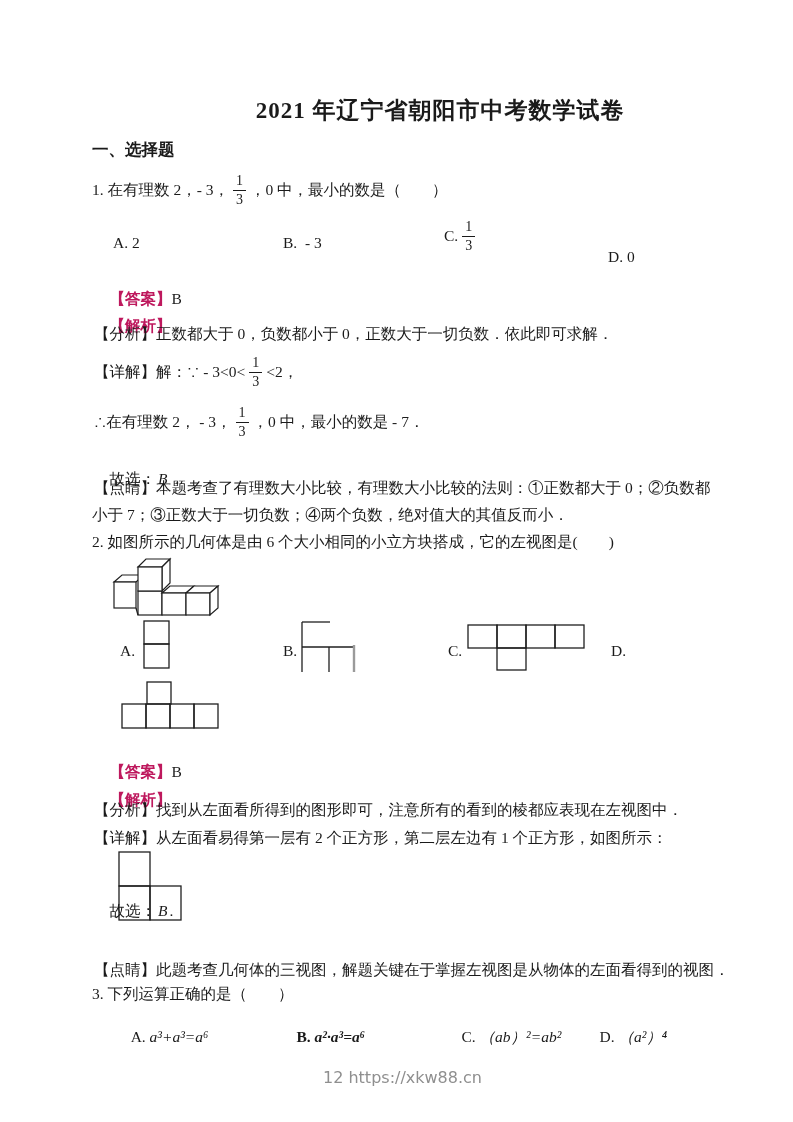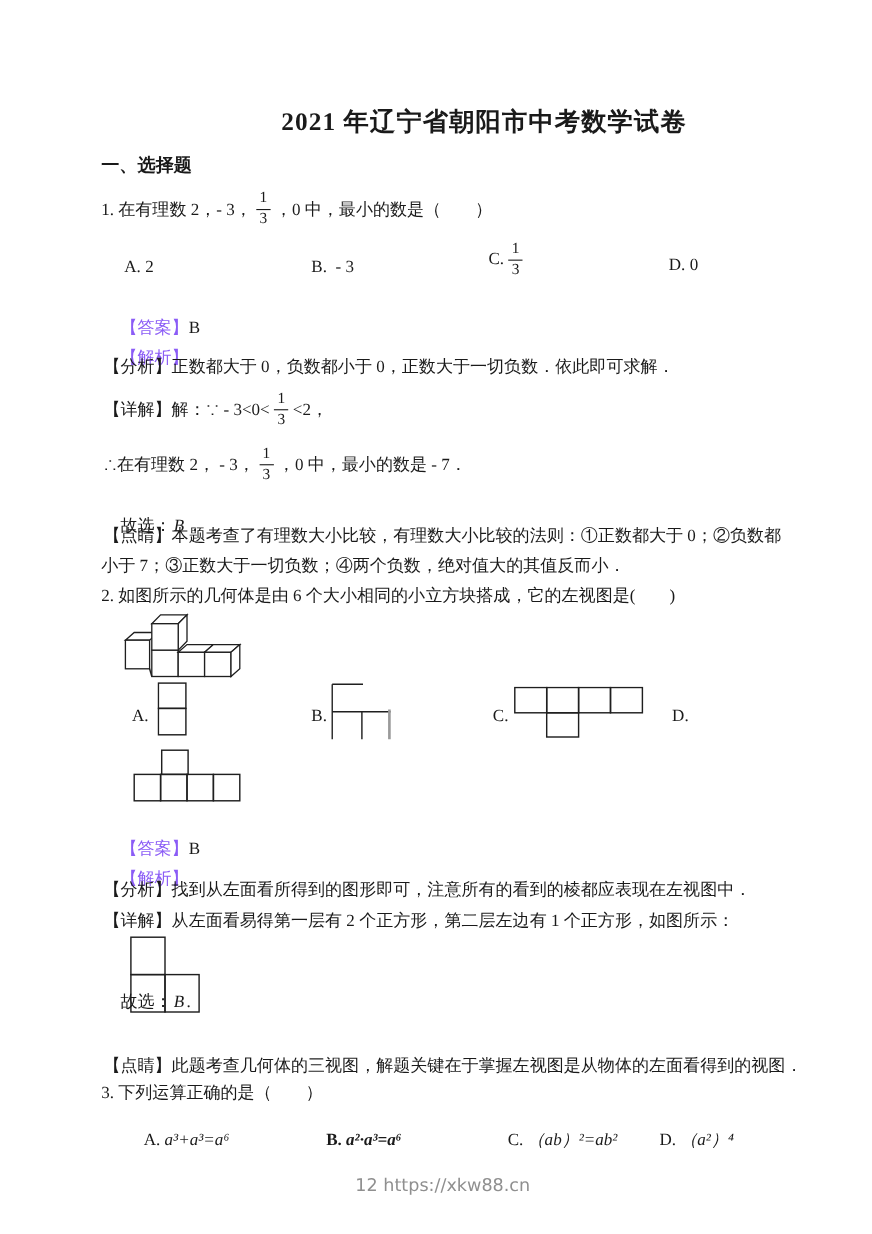--- a/index.html
+++ b/index.html
@@ -3,21 +3,21 @@
 <meta charset="utf-8">
 <style>
   html,body{margin:0;padding:0;background:#ffffff;}
   .page{position:relative;width:793px;height:1122px;background:#ffffff;overflow:hidden;
         font-family:"Liberation Serif","DejaVu Serif",serif;color:#1a1a1a;font-size:15.5px;padding-left:12px;}
   .line{position:absolute;white-space:pre;line-height:1.25;}
   .flexline{position:absolute;display:flex;align-items:center;white-space:pre;}
   .title{position:absolute;top:95px;left:0;width:100%;box-sizing:border-box;padding-left:75px;
          text-align:center;font-size:23px;font-weight:bold;letter-spacing:1px;}
   .section{position:absolute;font-size:16.5px;font-weight:bold;}
-  .label-blue{color:#8b5cf6;}
+  .label-blue{color:#be185d;font-weight:bold;}
   .ital{font-style:italic;padding:0 2px;}
   .frac{display:inline-flex;flex-direction:column;align-items:center;line-height:1;
         font-size:14px;margin:0 4px;vertical-align:middle;}
   .frac .num{padding:0 3px 2px 3px;}
   .frac .den{border-top:1px solid #1a1a1a;padding:2px 3px 0 3px;}
   .fig{position:absolute;}
   .fig svg{display:block;}
   .sh{stroke:#1f1f1f;stroke-width:1.3;fill:none;}
   .shw{stroke:#1f1f1f;stroke-width:1.2;fill:#ffffff;}
   .shg{stroke:#9a9a9a;stroke-width:2.4;fill:none;}
@@ -45,21 +45,21 @@
 
   <div class="line" style="left:113px;top:233px;">A. 2</div>
   <div class="line" style="left:283px;top:233px;">B.  - 3</div>
   <div class="flexline" style="left:444px;top:212px;height:48px;">
     <span>C.</span>
     <span class="frac">
       <span class="num">1</span>
       <span class="den">3</span>
     </span>
   </div>
-  <div class="line" style="left:608px;top:231px;text-align:right;">D. 0</div>
+  <div class="line" style="left:608px;top:247px;text-align:right;">D. 0</div>
 
   <div class="line" style="left:94px;top:270px;">
     <span class="label-blue">【答案】</span><span>B</span>
   </div>
   <div class="line" style="left:94px;top:297px;">
     <span class="label-blue">【解析】</span>
   </div>
   <div class="line" style="left:94px;top:324px;">【分析】正数都大于 0，负数都小于 0，正数大于一切负数．依此即可求解．</div>
 
   <div class="flexline" style="left:94px;top:350px;height:44px;">

